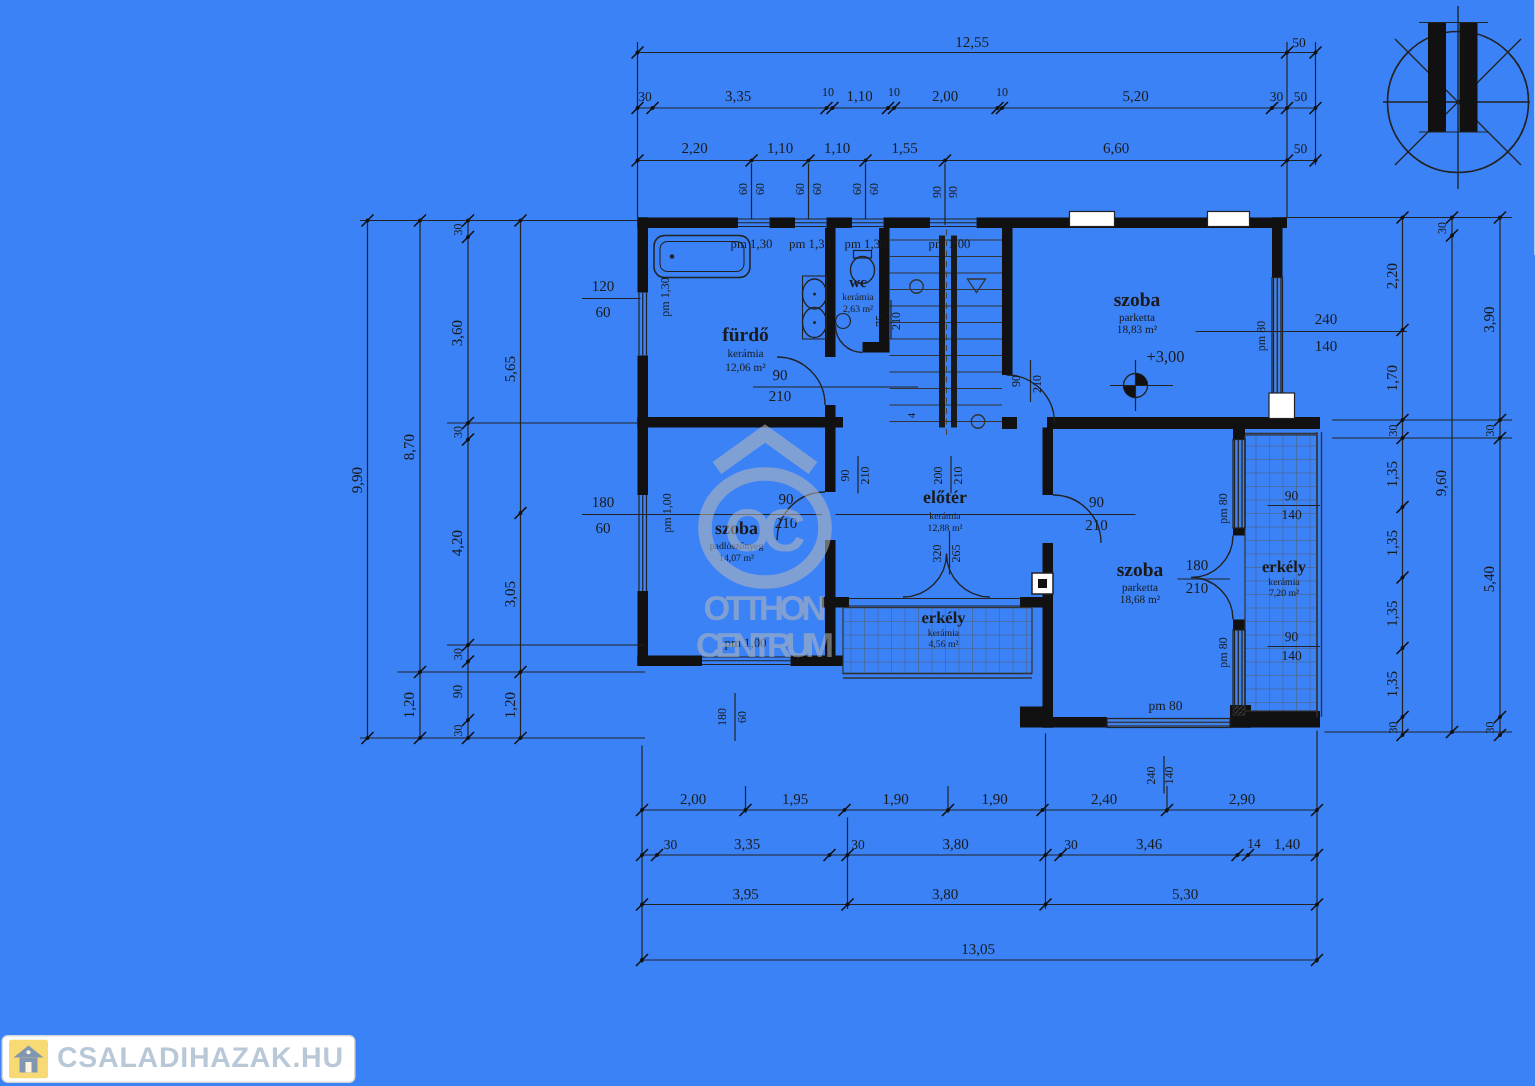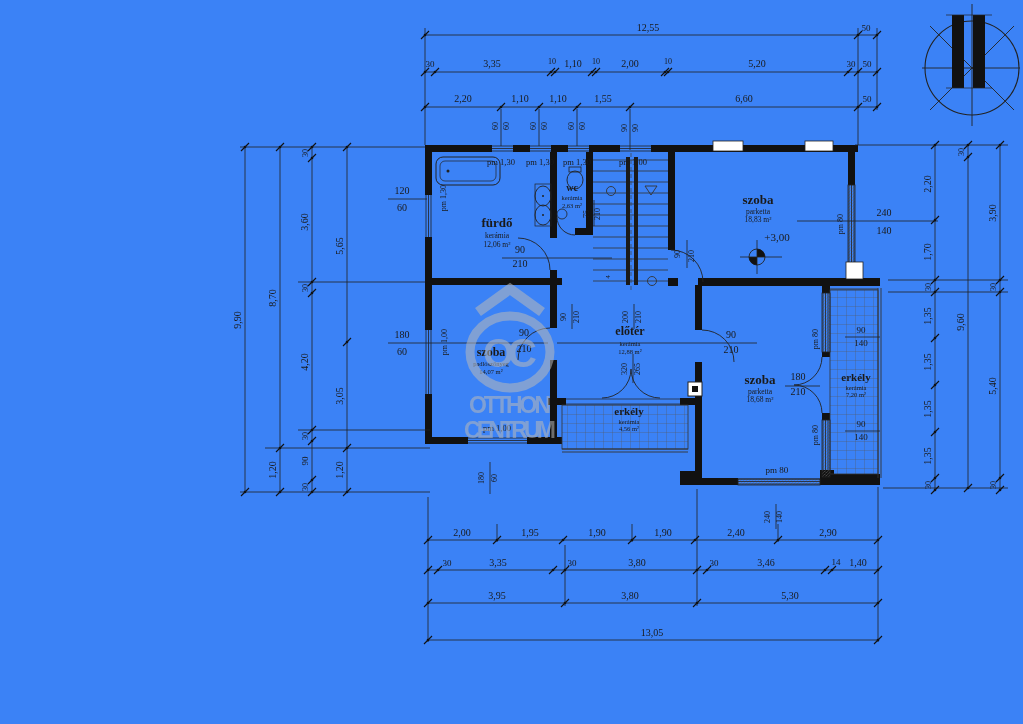--- a/index.html
+++ b/index.html
@@ -492,13 +492,23 @@
   <g class="wm">
     <path d="M478,312L510,289L542,312" stroke="#b9b9b9" stroke-width="10" fill="none"></path>
     <ellipse cx="510" cy="352" rx="40" ry="36" fill="none" stroke="#b9b9b9" stroke-width="9"></ellipse>
     <text x="510" y="367" font-size="40" text-anchor="middle" textLength="54">OC</text>
     <text x="510" y="413" font-size="23" text-anchor="middle" textLength="82">OTTHON</text>
     <text x="510" y="438" font-size="23" text-anchor="middle" textLength="92">CENTRUM</text>
   </g>
 </svg>
 
 
+<div id="logo">
+  <svg width="26" height="26" viewBox="0 0 26 26">
+    <rect x="0" y="0" width="26" height="26" rx="2" fill="#f8da75"></rect>
+    <path d="M13,4L23,12H3Z" fill="#8096b1"></path>
+    <rect x="7" y="12" width="12" height="10" fill="#8096b1"></rect>
+    <circle cx="13" cy="8.5" r="1.4" fill="#fdf6dd"></circle>
+    <rect x="11" y="15" width="4" height="7" fill="#fdf6dd"></rect>
+  </svg>
+  <span class="txt">CSALADIHAZAK.HU</span>
 </div>
+</div>
 
 </body></html>

